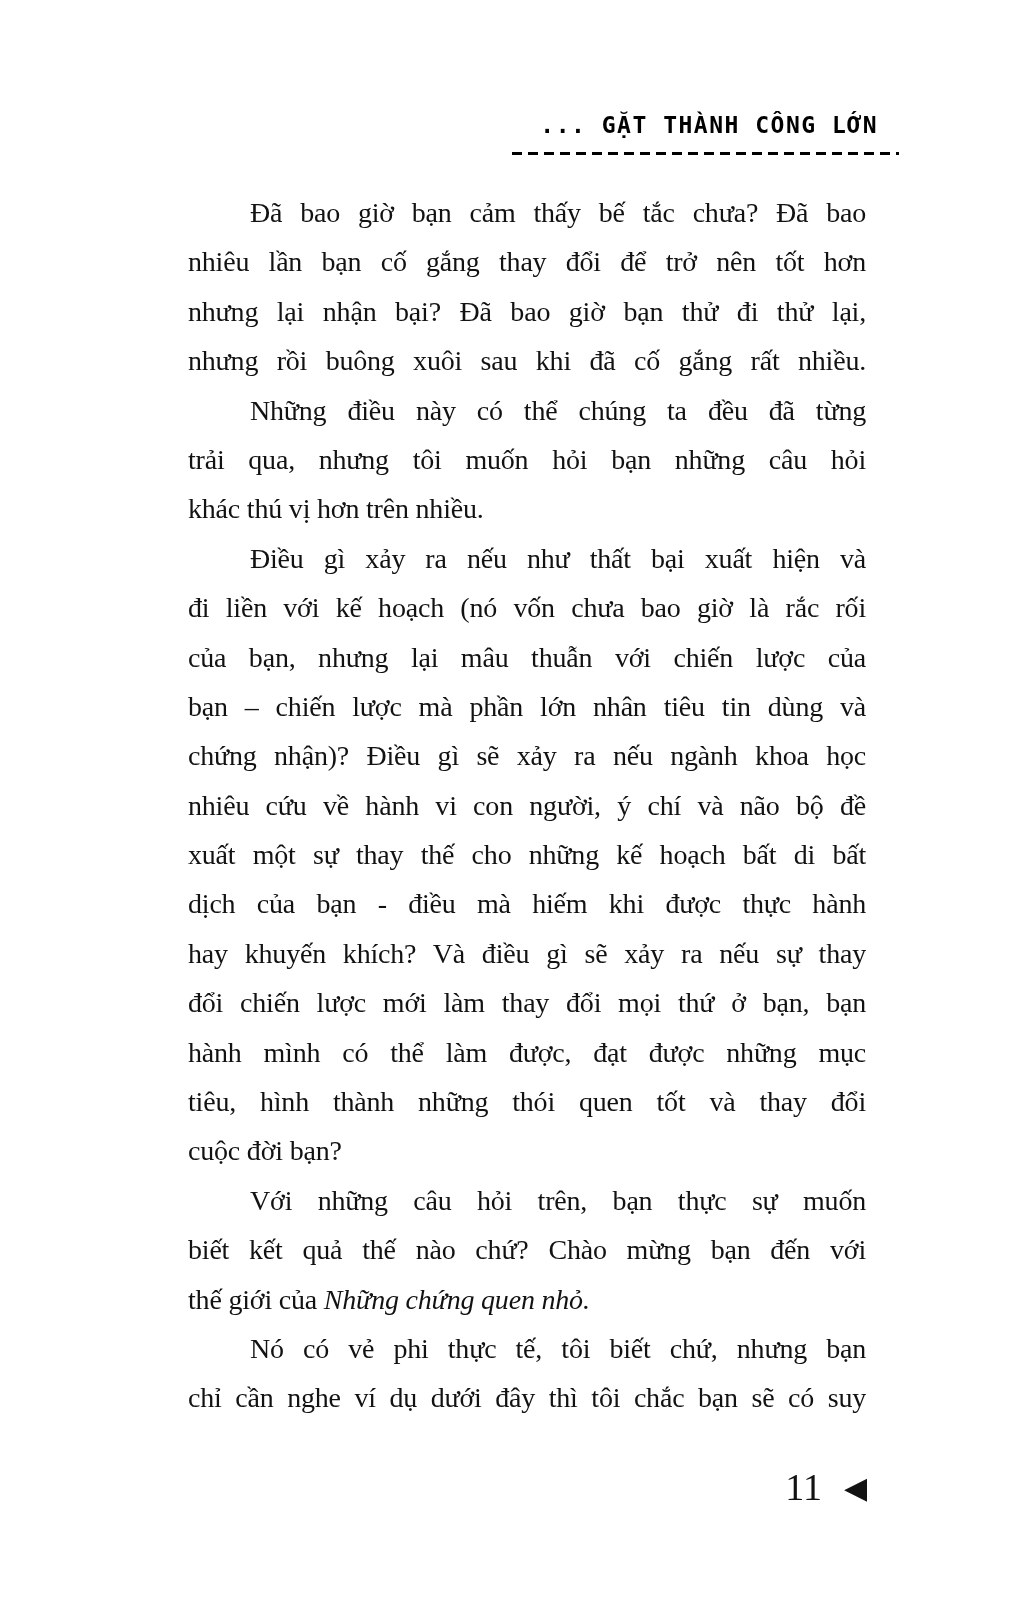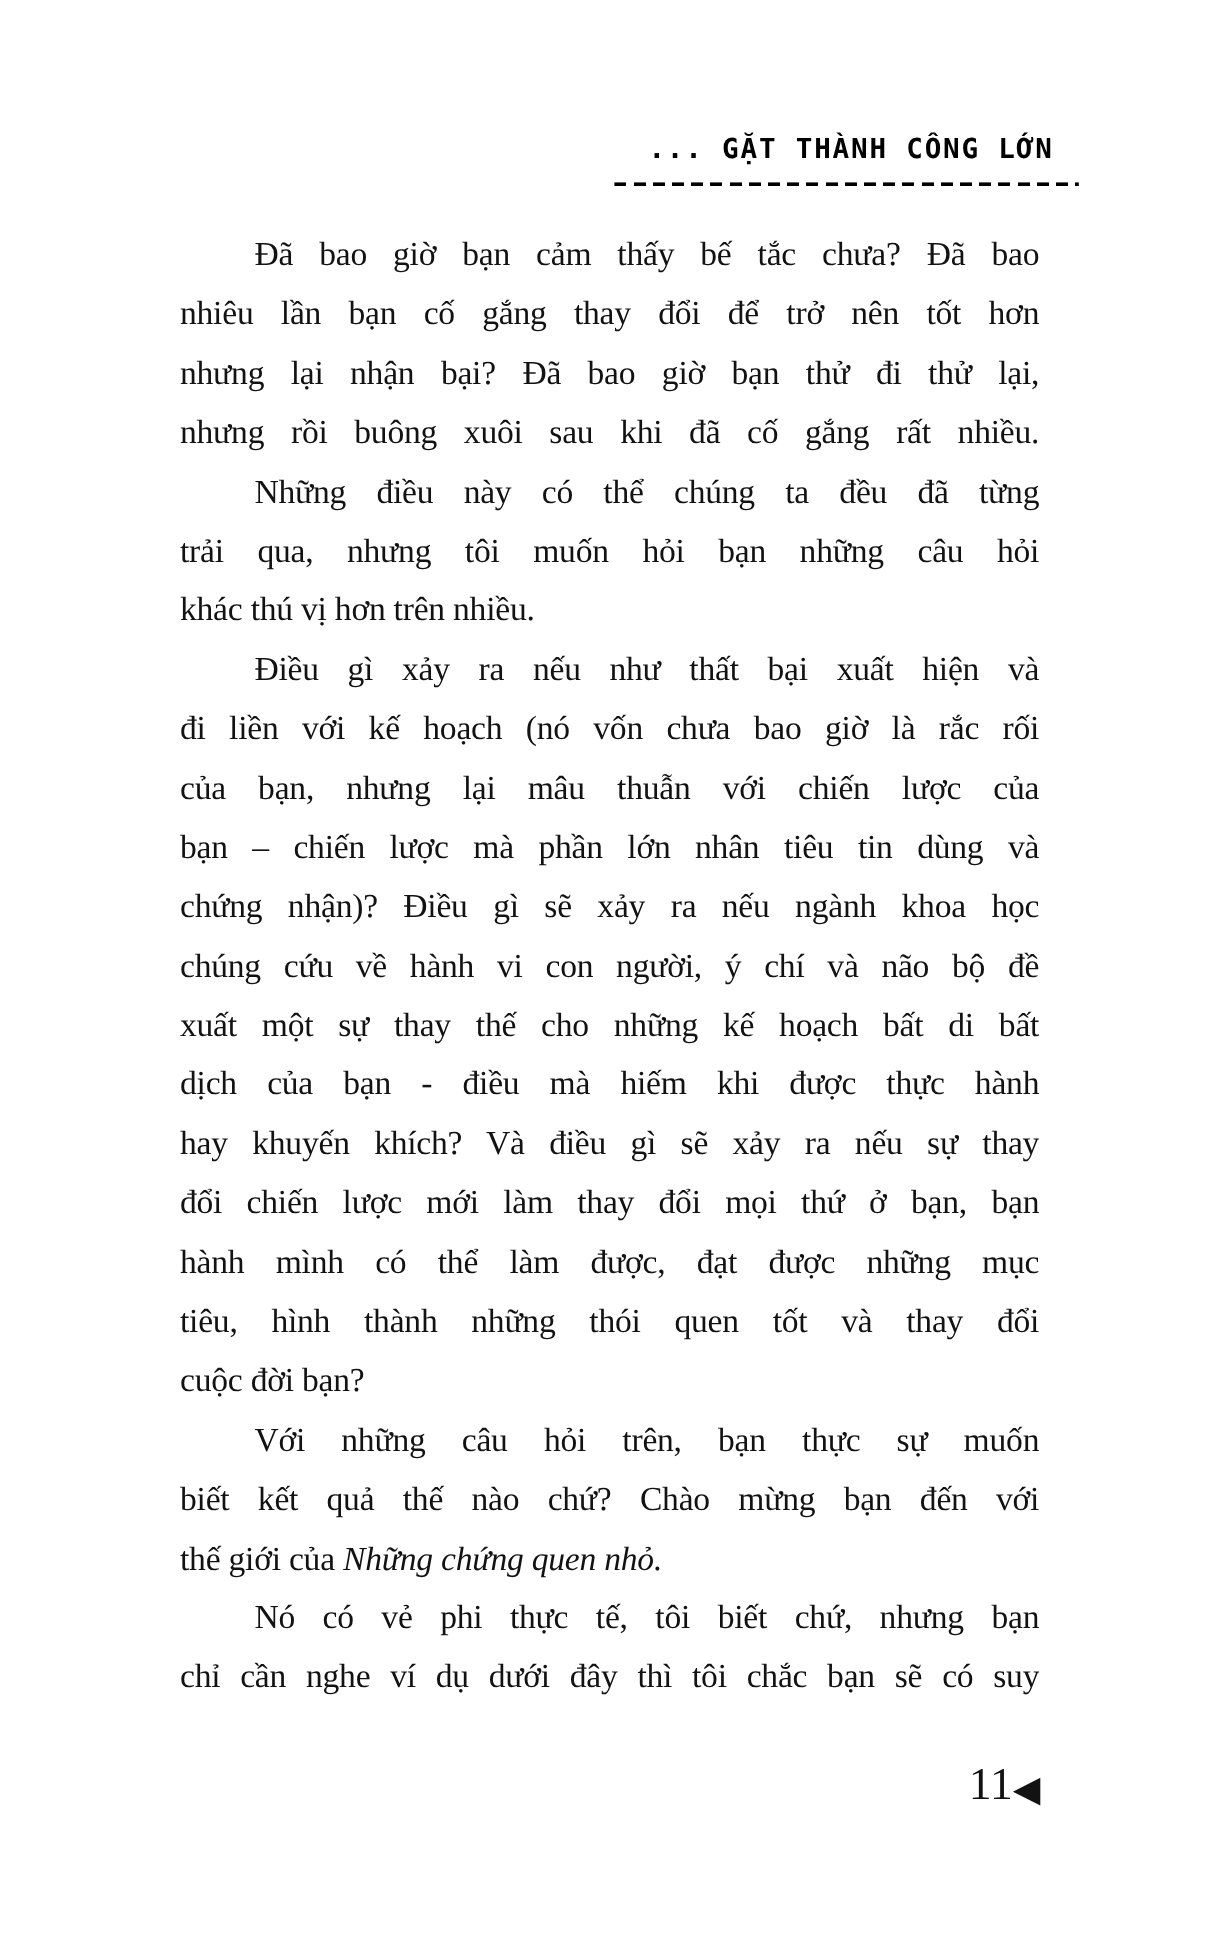--- a/index.html
+++ b/index.html
@@ -47,34 +47,36 @@
     line-height: 49.4px;
     letter-spacing: -0.2px;
     color: #121212;
   }
   .paragraph { margin: 0; padding: 0; }
   .line {
     text-align: justify;
     text-align-last: justify;
     height: 49.4px;
     overflow: hidden;
+    margin-left: 38px;
   }
   .line.noforce {
     text-align: left;
     text-align-last: auto;
   }
   .line.indent { text-indent: 62px; }
   .italic { font-style: italic; }
   
   .footer {
     position: absolute;
     top: 1468px;
     right: 157px;
     display: flex;
-    align-items: flex-end;
+    align-items: center;
+    gap: 22px;
     line-height: 1;
   }
   .page-number {
     font-family: "Liberation Serif", "DejaVu Serif", serif;
     font-size: 38px;
     color: #121212;
   }
   .nav-triangle {
     font-family: "DejaVu Sans", sans-serif;
     font-size: 30px;
@@ -105,21 +107,21 @@
       <div class="line">trải qua, nhưng tôi muốn hỏi bạn những câu hỏi</div>
       <div class="line noforce">khác thú vị hơn trên nhiều.</div>
     </div>
 
     <div class="paragraph">
       <div class="line indent">Điều gì xảy ra nếu như thất bại xuất hiện và</div>
       <div class="line">đi liền với kế hoạch (nó vốn chưa bao giờ là rắc rối</div>
       <div class="line">của bạn, nhưng lại mâu thuẫn với chiến lược của</div>
       <div class="line">bạn – chiến lược mà phần lớn nhân tiêu tin dùng và</div>
       <div class="line">chứng nhận)? Điều gì sẽ xảy ra nếu ngành khoa học</div>
-      <div class="line">chúng cứu về hành vi con người, ý chí và não bộ đề</div>
+      <div class="line">nhiêu cứu về hành vi con người, ý chí và não bộ đề</div>
       <div class="line">xuất một sự thay thế cho những kế hoạch bất di bất</div>
       <div class="line">dịch của bạn - điều mà hiếm khi được thực hành</div>
       <div class="line">hay khuyến khích? Và điều gì sẽ xảy ra nếu sự thay</div>
       <div class="line">đổi chiến lược mới làm thay đổi mọi thứ ở bạn, bạn</div>
       <div class="line">hành mình có thể làm được, đạt được những mục</div>
       <div class="line">tiêu, hình thành những thói quen tốt và thay đổi</div>
       <div class="line noforce">cuộc đời bạn?</div>
     </div>
 
     <div class="paragraph">

